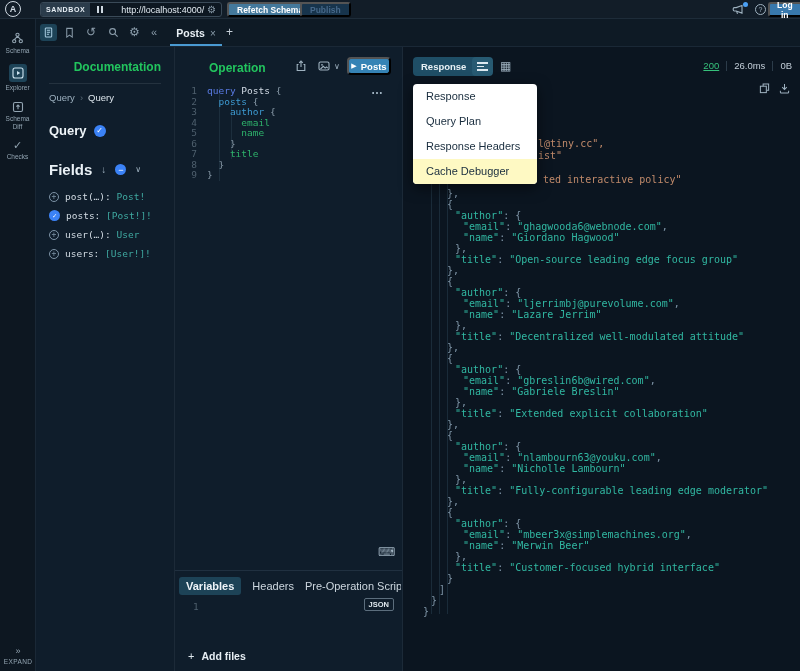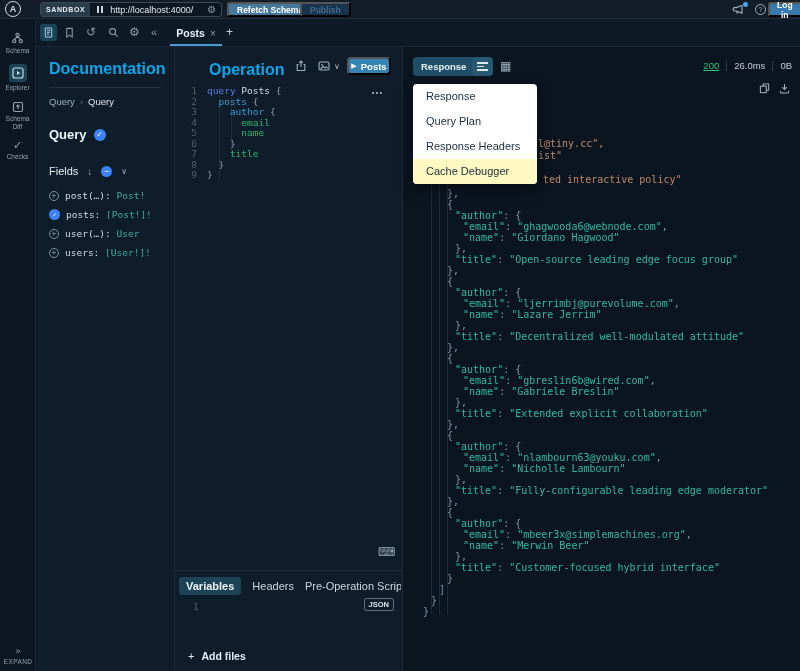--- a/index.html
+++ b/index.html
@@ -8,21 +8,21 @@
   .app { position:relative; width:800px; height:671px; background:#0b1520; overflow:hidden; }
   .mono { font-family:"DejaVu Sans Mono", monospace; }
 
   
   .topbar { position:absolute; left:0; top:0; width:800px; height:19px; background:#121d28; border-bottom:1px solid #1e2c39; }
   .logo { position:absolute; left:5px; top:1px; width:16px; height:16px; border:1.4px solid #cfd9e2; border-radius:50%; color:#cfd9e2; font-size:9px; font-weight:bold; display:flex; align-items:center; justify-content:center; }
   .urlgroup { position:absolute; left:40px; top:2px; width:182px; height:15px; border:1px solid #3a4a58; border-radius:3px; background:#0d1721; display:flex; align-items:center; overflow:hidden; }
   .sandbox-chip { background:#2b3c4b; height:100%; display:flex; align-items:center; padding:0 5px; font-size:7px; font-weight:bold; letter-spacing:.6px; color:#e6eef4; }
   .pausebars { display:flex; gap:2px; margin-left:7px; }
   .pausebars span { width:2px; height:7px; background:#cfd9e2; }
-  .url-text { margin-left:7px; font-size:9px; color:#e2eaf1; white-space:nowrap; }
+  .url-text { margin-left:18px; font-size:9px; color:#e2eaf1; white-space:nowrap; }
   .url-gear { margin-left:auto; margin-right:5px; color:#8b9dab; font-size:10px; line-height:10px; }
   .btn { display:flex; align-items:center; justify-content:center; border-radius:3px; font-weight:bold; font-size:8.5px; cursor:default; }
   .refetch-btn { position:absolute; left:227px; top:2px; height:15px; padding:0 8px; background:#44799c; color:#fff; }
   .publish-btn { position:absolute; left:300px; top:2px; height:15px; padding:0 8px; background:#17344c; color:#46688a; }
   .login-btn { position:absolute; left:768px; top:2px; height:15px; padding:0 7px; background:#3878ac; color:#fff; }
   .megaphone { position:absolute; left:732px; top:4px; }
   .notif-dot { position:absolute; left:743px; top:2px; width:5px; height:5px; border-radius:50%; background:#4ba0f4; }
   .help-circle { position:absolute; left:755px; top:4px; width:11px; height:11px; border:1px solid #9fb2c0; border-radius:50%; color:#9fb2c0; font-size:7px; display:flex; align-items:center; justify-content:center; }
 
   
@@ -41,33 +41,33 @@
   .tb-chip { position:absolute; left:4px; top:5px; width:17px; height:17px; background:#1d4357; border-radius:3px; display:flex; align-items:center; justify-content:center; }
   .tb-icon { position:absolute; top:8px; color:#8b9dab; }
   .tb-glyph { position:absolute; color:#8b9dab; font-size:11px; top:7px; }
   .op-tab { position:absolute; left:134px; top:0; height:28px; width:52px; display:flex; align-items:center; justify-content:center; gap:5px; }
   .op-tab .t { font-size:10.5px; font-weight:600; color:#e9f0f5; }
   .op-tab .x { font-size:10px; color:#8b9dab; }
   .op-tab-underline { position:absolute; left:134px; bottom:0; width:52px; height:2px; background:#4a9ad2; }
   .newtab { position:absolute; left:190px; top:6px; font-size:12px; color:#c6d0d9; }
 
   
-  .panel-title { font-size:16px; font-weight:bold; color:#0ea5e9; }
+  .panel-title { font-size:12px; font-weight:bold; color:#22c55e;text-align:right; }
   .doc { position:absolute; left:36px; top:47px; width:139px; height:624px; background:#0f1d2b; border-right:1px solid #1c2a38; }
   .doc-inner { padding:13px 13px 0 13px; }
   .doc-hr { border:none; border-top:1px solid #24323f; margin-top:9px; }
   .breadcrumb { margin-top:8px; font-size:9.5px; display:flex; gap:5px; align-items:center; }
   .bc-root { color:#9cb0bf; }
   .bc-sep { color:#5a6b79; }
   .bc-cur { color:#dce5ec; }
   .type-heading { margin-top:20px; display:flex; align-items:center; gap:7px; }
   .type-heading .th { font-size:13px; font-weight:bold; color:#eef4f8; }
   .badge-check { width:12px; height:12px; border-radius:50%; background:#3b82f6; color:#fff; font-size:8px; display:flex; align-items:center; justify-content:center; }
   .fields-row { margin-top:23px; display:flex; align-items:center; gap:9px; }
-  .fields-row .fl { font-size:11px; font-weight:normal; color:#e9f0f5; }
+  .fields-row .fl { font-size:15px; font-weight:bold; color:#e9f0f5; }
   .fields-row .ar { font-size:10px; color:#9fb2c0; }
   .badge-minus { width:11px; height:11px; border-radius:50%; background:#3b82f6; color:#fff; font-size:9px; line-height:10px; display:flex; align-items:center; justify-content:center; }
   .fields-row .ch { font-size:8px; color:#9fb2c0; }
   .field-list { margin-top:9px; }
   .field-row { height:19px; display:flex; align-items:center; gap:6px; font-size:9.5px; }
   .circle-plus { width:10px; height:10px; min-width:10px; border:1px solid #7d93a6; border-radius:50%; color:#7d93a6; font-size:8px; line-height:8px; display:flex; align-items:center; justify-content:center; }
   .circle-check { width:11px; height:11px; min-width:11px; border-radius:50%; background:#3b82f6; color:#fff; font-size:7px; display:flex; align-items:center; justify-content:center; }
   .f-name { color:#d3dce4; white-space:nowrap; }
   .f-type { color:#3fa9a1; white-space:nowrap; }
 

